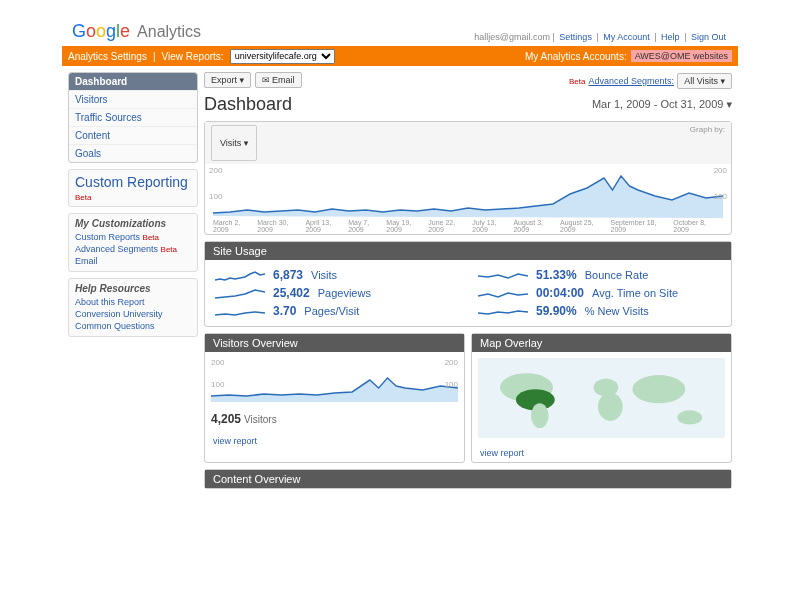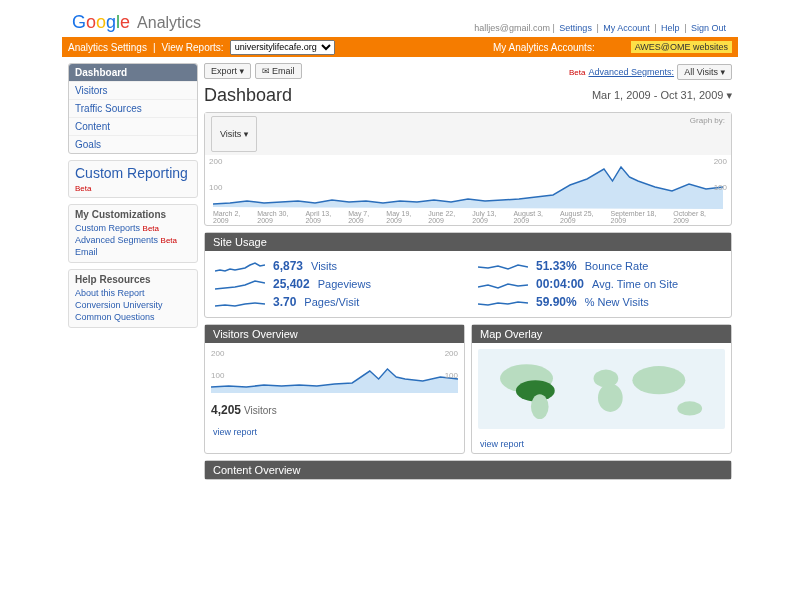--- a/index.html
+++ b/index.html
@@ -1,36 +1,36 @@
 <!DOCTYPE html>
 <html><head>
 <meta charset="utf-8">
 <style>
 * { margin: 0; padding: 0; box-sizing: border-box; }
 body { font-family: Arial, sans-serif; font-size: 11px; background: #fff; color: #333; }
-.page { width: 676px; margin: 4px auto; }
+.page { width: 676px; margin: 13px auto; }
 .header { padding: 8px 10px 4px; display: flex; justify-content: space-between; align-items: flex-end; }
 .logo { font-size: 18px; font-weight: normal; }
 .logo-g { color: #1a73e8; } .logo-o1 { color: #ea4335; } .logo-o2 { color: #fbbc04; } .logo-g2 { color: #1a73e8; } .logo-l { color: #34a853; } .logo-e { color: #ea4335; }
 .logo-sub { color: #777; font-size: 16px; margin-left: 2px; }
 .toplinks { font-size: 9px; color: #888; }
 .toplinks a { color: #2a5db0; text-decoration: none; margin: 0 2px; cursor: pointer; }
-.orange-bar { background: #f57c00; color: #fff; height: 20px; display: flex; align-items: center; padding: 0 6px; font-size: 10px; gap: 32px; }
+.orange-bar { background: #f57c00; color: #fff; height: 20px; display: flex; align-items: center; padding: 0 6px; font-size: 10px; }
 .orange-bar .left { display: flex; align-items: center; gap: 6px; }
 .orange-bar .spacer { flex: 1; }
 .orange-bar select { font-size: 9px; height: 15px; }
-.orange-bar .acct-box { background: #fde047; color: #333; padding: 1px 4px; font-size: 9px; }
+.orange-bar .acct-box { background: #fca5a5; color: #333; padding: 1px 4px; font-size: 9px; }
 .main { display: flex; gap: 6px; padding: 6px; }
 .sidebar { width: 130px; display: flex; flex-direction: column; gap: 6px; }
 .sb-box { border: 1px solid #ccc; border-radius: 3px; background: #fafafa; }
 .sb-head { background: #6b7a8f; color: #fff; padding: 3px 6px; font-weight: bold; font-size: 10px; border-radius: 3px 3px 0 0; }
 .sb-item { padding: 3px 6px; font-size: 10px; color: #2a5db0; cursor: pointer; border-top: 1px solid #eee; }
 .sb-item:first-child { border-top: none; }
 .sb-plain { border: 1px solid #ddd; border-radius: 3px; padding: 4px 6px; background: #fafafa; }
-.sb-title { font-size: 10px; font-weight: bold; color: #555; margin-bottom: 2px; }
+.sb-title { font-size: 10px; font-weight: bold; color: #555; margin-bottom: 2px; font-style: italic; }
 .sb-link { font-size: 9px; color: #2a5db0; padding: 1px 0; cursor: pointer; }
 .beta { color: #c00; font-size: 8px; font-weight: normal; }
 .content { flex: 1; display: flex; flex-direction: column; gap: 6px; }
 .toolbar { display: flex; justify-content: space-between; align-items: center; }
 .btn { border: 1px solid #bbb; background: #f5f5f5; padding: 2px 6px; font-size: 9px; border-radius: 2px; cursor: pointer; }
 .seg-link { font-size: 9px; color: #2a5db0; text-decoration: underline; }
 .dash-row { display: flex; justify-content: space-between; align-items: center; }
 .dash-title { font-size: 18px; color: #333; }
 .date-range { font-size: 11px; color: #555; }
 .panel { border: 1px solid #ccc; border-radius: 3px; }

